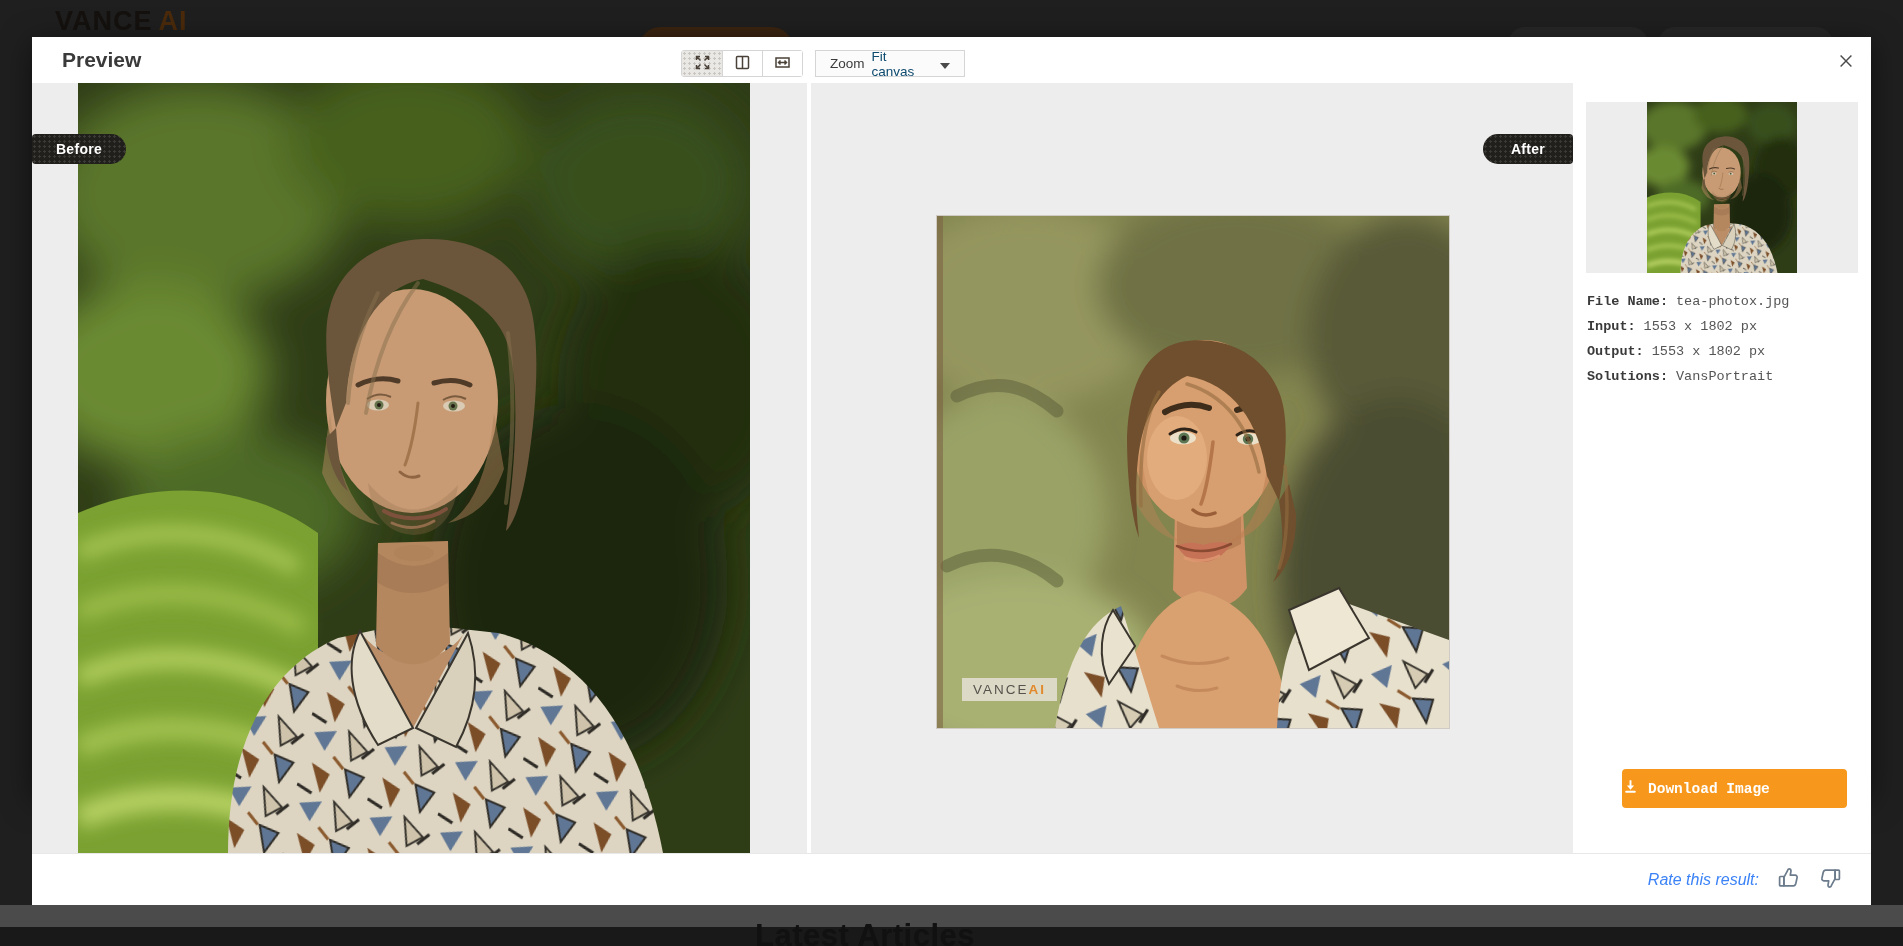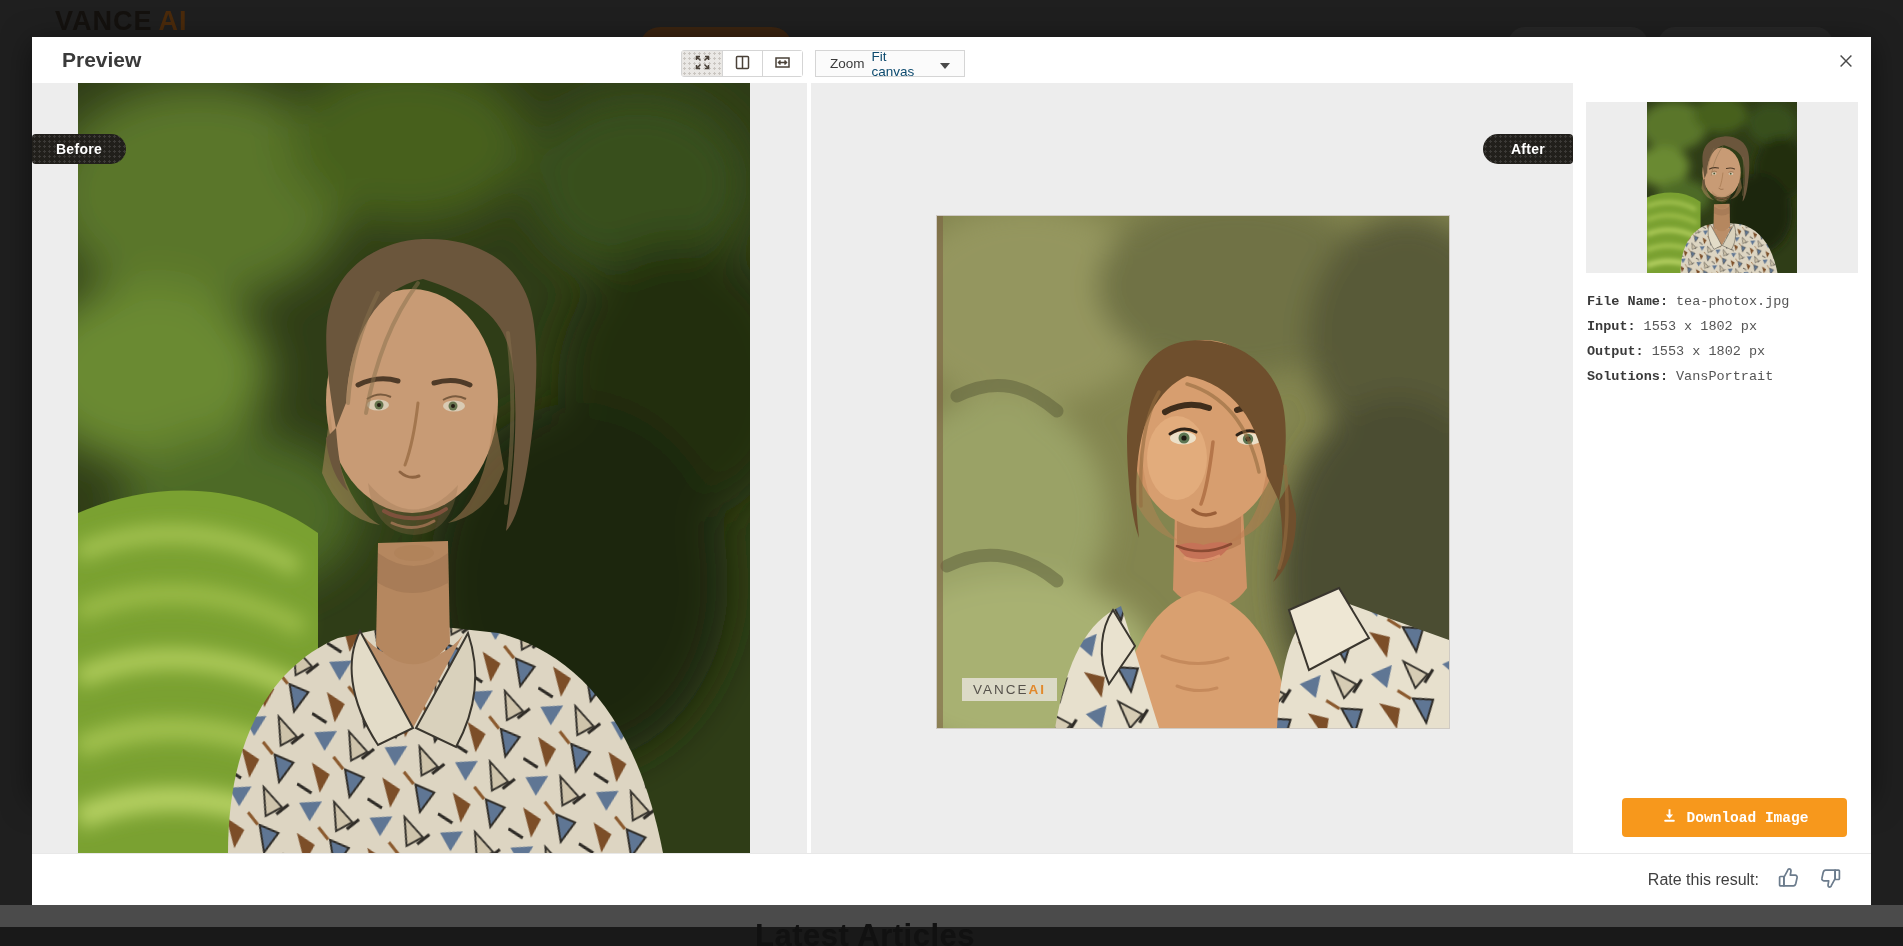--- a/index.html
+++ b/index.html
@@ -58,27 +58,27 @@
   .badge-after { left:1451px; width:90px; border-radius:16px 4px 4px 16px; }
 
   
   .sidebar { left:1541px; top:0; width:298px; height:770px; background:#ffffff;font-family:Liberation Mono, monospace; }
   .thumb-strip { left:13px; top:19px; width:272px; height:171px; background:#ededed; display:flex; justify-content:center; }
   .thumb-img { width:150px; height:171px; display:block; }
   .info { left:14px; top:206px; width:278px; }
   .info-row { font-size:13.5px; line-height:25px; color:#555; white-space:nowrap; }
   .info-row .lbl { font-weight:700; color:#3a3a3a; margin-right:8px; }
   .download-btn { left:49px; top:686px; width:225px; height:39px; background:#f7981c; border:none; border-radius:4px;
-                  color:#fff; font-size:14.5px; font-weight:600; display:flex; align-items:center; justify-content:center;
-                  gap:9px; cursor:pointer; font-family:inherit;margin-top:29px; }
+                  color:#fff; font-size:14.5px; font-weight:600; display:flex; align-items:center; 
+                  gap:9px; cursor:pointer; font-family:inherit; }
 
   
   .m-footer { left:0; top:816px; width:100%; height:52px; background:#fff; border-top:1px solid #e8e8e8;
               display:flex; align-items:center; justify-content:flex-end; padding-right:26px; gap:11px; }
-  .rate-label { font-size:16px; color:#404040; margin-right:4px; }
+  .rate-label { font-size:16px; color:#3b82f6; margin-right:4px;font-style:italic; }
   .thumb-btn { background:none; border:none; width:30px; height:30px; display:flex; align-items:center; justify-content:center; cursor:pointer; }
 </style>
 </head>
 <body>
 
 <svg width="0" height="0" style="position:absolute" aria-hidden="true">
   <defs>
     <filter id="bf1" x="-60%" y="-60%" width="220%" height="220%">
         <feGaussianBlur stdDeviation="22"></feGaussianBlur>
       </filter>

